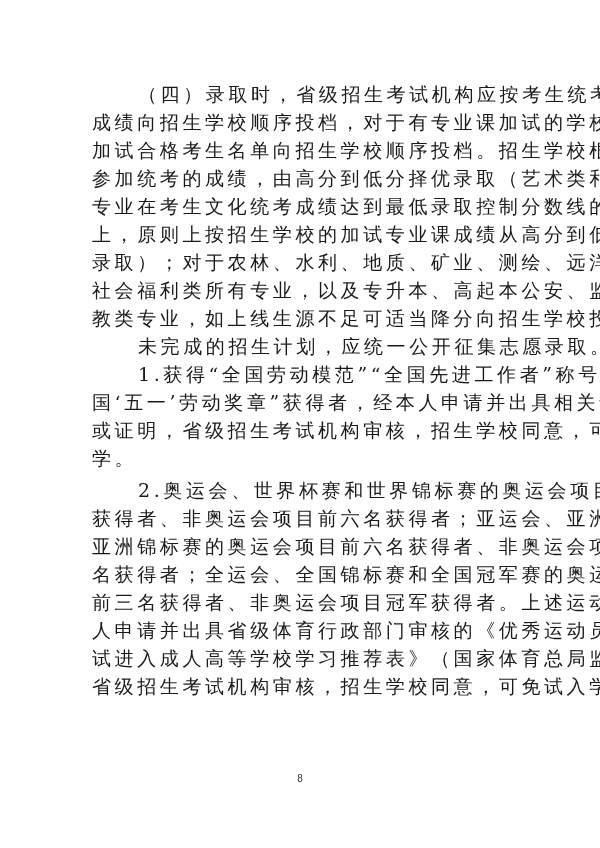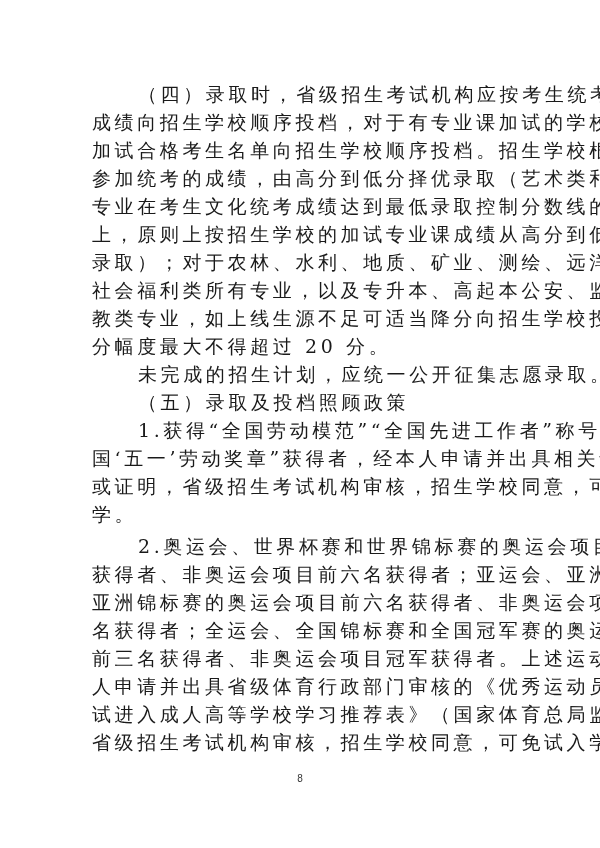--- a/index.html
+++ b/index.html
@@ -61,30 +61,26 @@
     <div>
       <div class="line indent">（四）录取时，省级招生考试机构应按考生统考科目总</div>
       <div class="line">成绩向招生学校顺序投档，对于有专业课加试的学校，根据</div>
       <div class="line">加试合格考生名单向招生学校顺序投档。招生学校根据考生</div>
       <div class="line">参加统考的成绩，由高分到低分择优录取（艺术类和体育类</div>
       <div class="line">专业在考生文化统考成绩达到最低录取控制分数线的基础</div>
       <div class="line">上，原则上按招生学校的加试专业课成绩从高分到低分择优</div>
       <div class="line">录取）；对于农林、水利、地质、矿业、测绘、远洋运输、</div>
       <div class="line">社会福利类所有专业，以及专升本、高起本公安、监狱、劳</div>
       <div class="line">教类专业，如上线生源不足可适当降分向招生学校投档，降</div>
-      <div class="line">分幅度最大不得超过 20 分。</div>
     </div>
 
     <div>
       <div class="line indent">未完成的招生计划，应统一公开征集志愿录取。</div>
     </div>
 
-    <div>
-      <div class="line indent">（五）录取及投档照顾政策</div>
-    </div>
 
     <div>
       <div class="line indent">1.获得“全国劳动模范”“全国先进工作者”称号，“全</div>
       <div class="line">国‘五一’劳动奖章”获得者，经本人申请并出具相关证书</div>
       <div class="line">或证明，省级招生考试机构审核，招生学校同意，可免试入</div>
       <div class="line">学。</div>
     </div>
 
     <div class="para-gap"></div>
 

